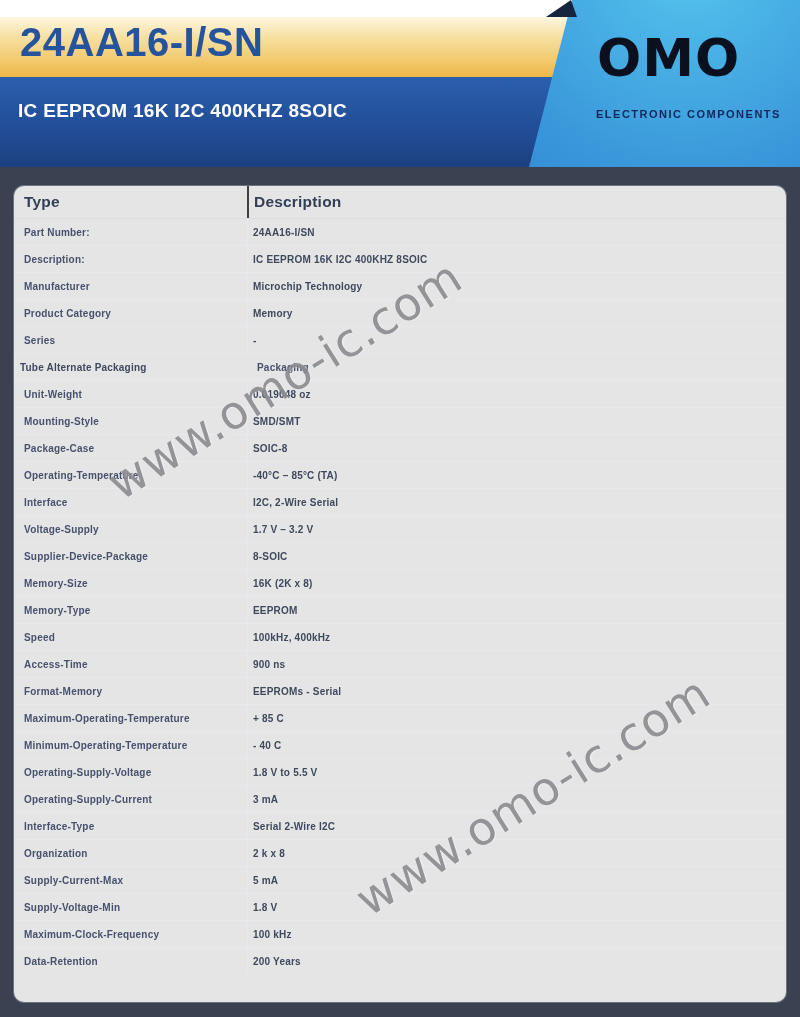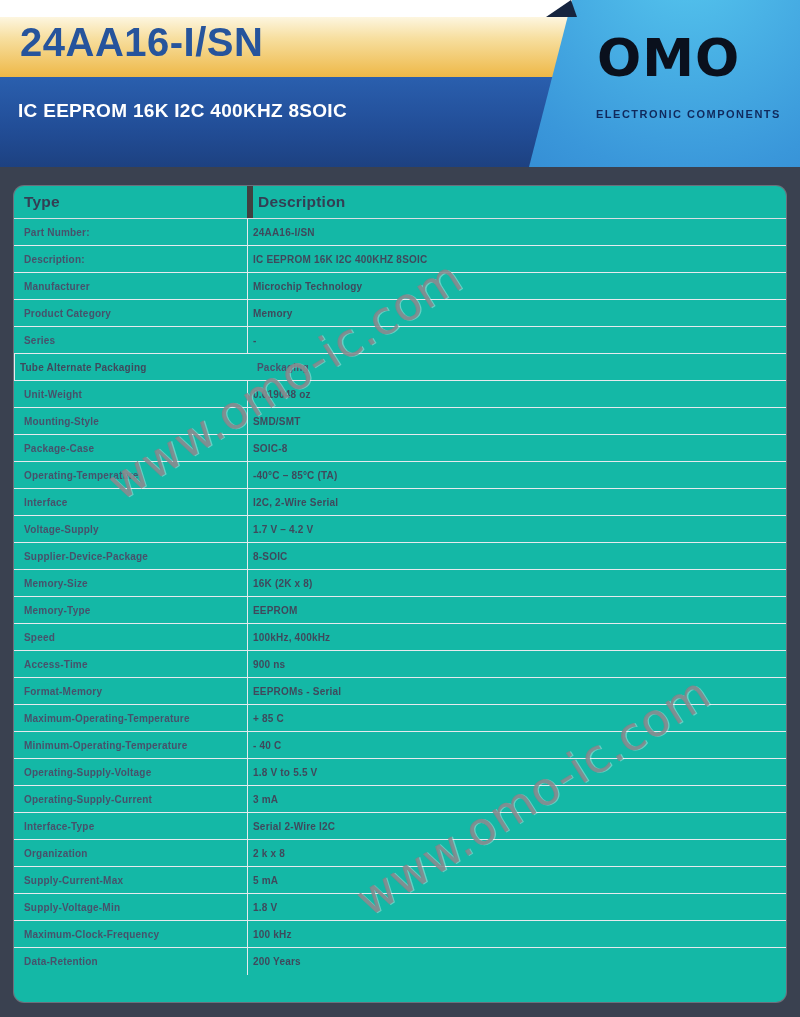--- a/index.html
+++ b/index.html
@@ -51,32 +51,32 @@
     color:#0a101d;text-align:left;white-space:nowrap;
   }
   .logo-tagline{
     position:absolute;left:596px;top:108px;width:172px;
     font-size:11px;font-weight:bold;letter-spacing:1.5px;
     color:#10295c;text-align:center;white-space:nowrap;
   }
   
   .spec-table{
     position:absolute;left:14px;top:186px;width:772px;height:816px;
-    background:#14b8a6;border-radius:10px;overflow:hidden;
+    background:#e5e5e5;border-radius:10px;overflow:hidden;
     box-shadow:0 0 0 1px rgba(255,255,255,0.25);
   }
   .t-header{
     display:grid;grid-template-columns:233px 1fr;height:33px;
     border-bottom:1px solid #d9dee4;box-sizing:border-box;
   }
   .t-header .hcell{
     display:flex;align-items:center;padding-left:10px;
     font-size:15.5px;font-weight:bold;color:#333f54;letter-spacing:0.2px;
   }
-  .t-header .hcell.col2{border-left:6px solid #404040;padding-left:5px;}
+  .t-header .hcell.col2{border-left:2px solid #404040;padding-left:5px;}
   .t-row{
     display:grid;grid-template-columns:233px 1fr;height:27px;
     border-bottom:1px solid #e6eaee;box-sizing:border-box;
   }
   .t-row:last-child{border-bottom:none;}
   .t-row .cell{
     display:flex;align-items:center;padding-left:10px;
     font-size:10px;font-weight:bold;letter-spacing:0.2px;
     white-space:nowrap;overflow:hidden;
   }
@@ -168,21 +168,21 @@
       <div class="cell value">-40°C – 85°C (TA)</div>
     </div>
 
     <div class="t-row">
       <div class="cell label">Interface</div>
       <div class="cell value">I2C, 2-Wire Serial</div>
     </div>
 
     <div class="t-row">
       <div class="cell label">Voltage-Supply</div>
-      <div class="cell value">1.7 V – 4.2 V</div>
+      <div class="cell value">1.7 V – 3.2 V</div>
     </div>
 
     <div class="t-row">
       <div class="cell label">Supplier-Device-Package</div>
       <div class="cell value">8-SOIC</div>
     </div>
 
     <div class="t-row">
       <div class="cell label">Memory-Size</div>
       <div class="cell value">16K (2K x 8)</div>

